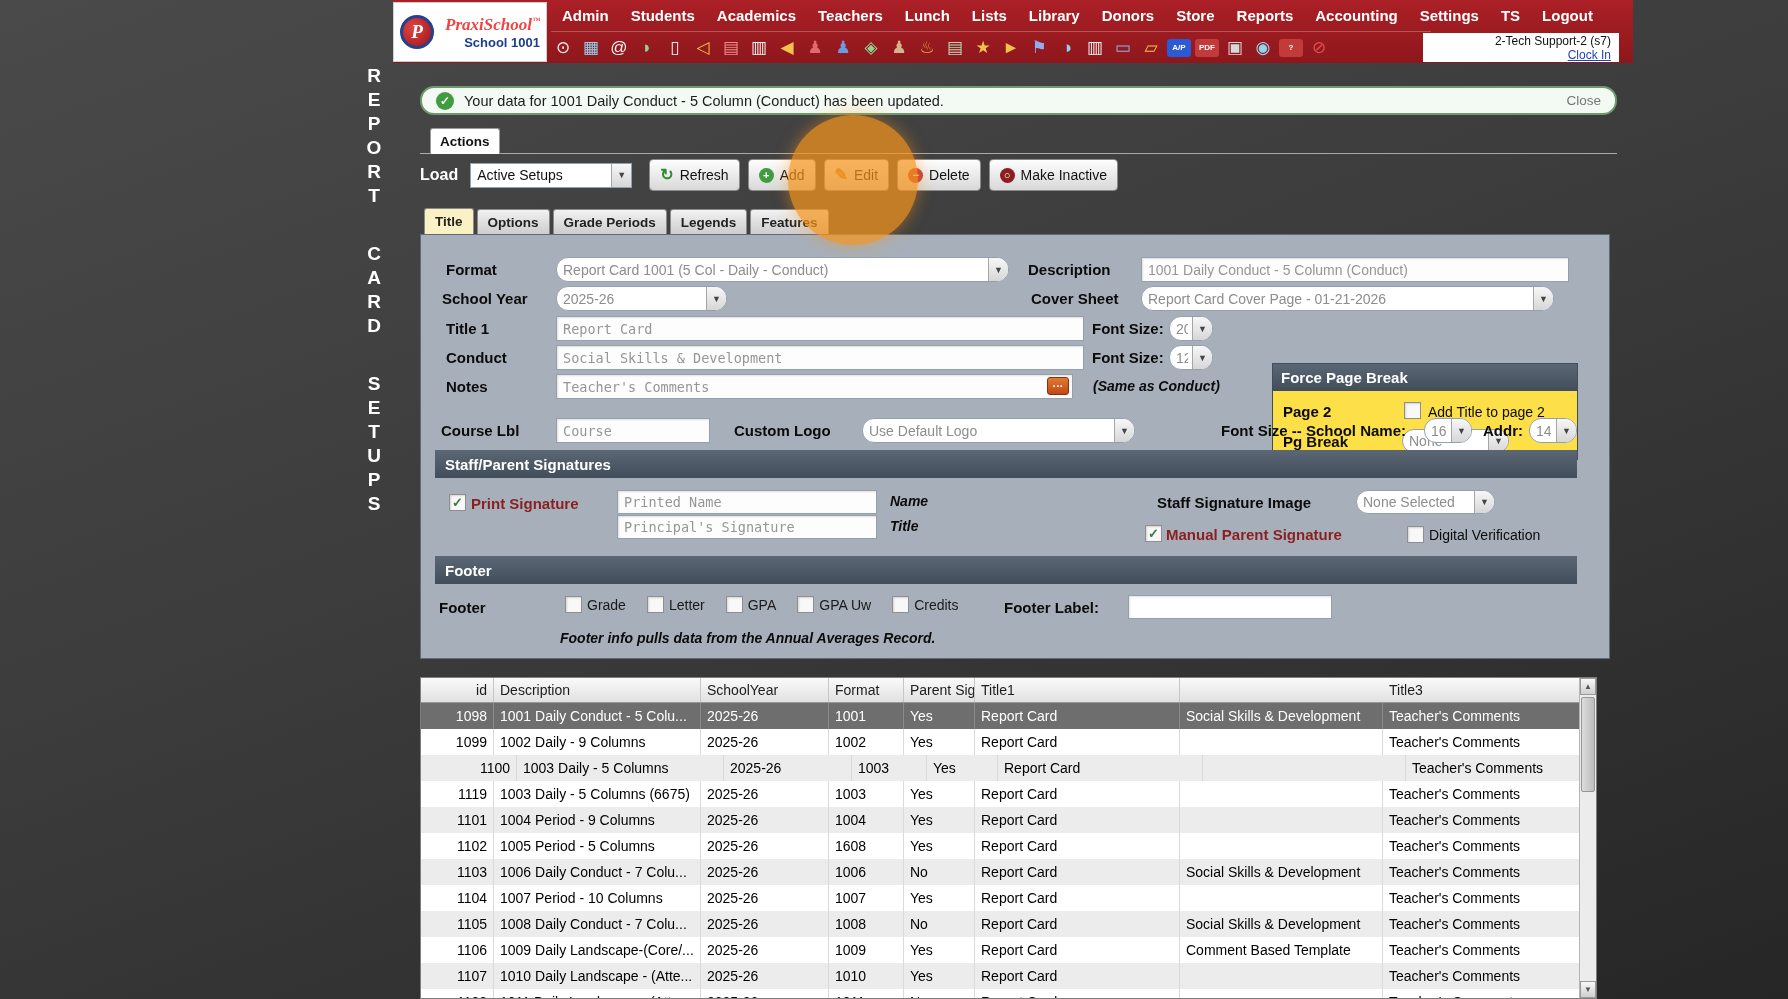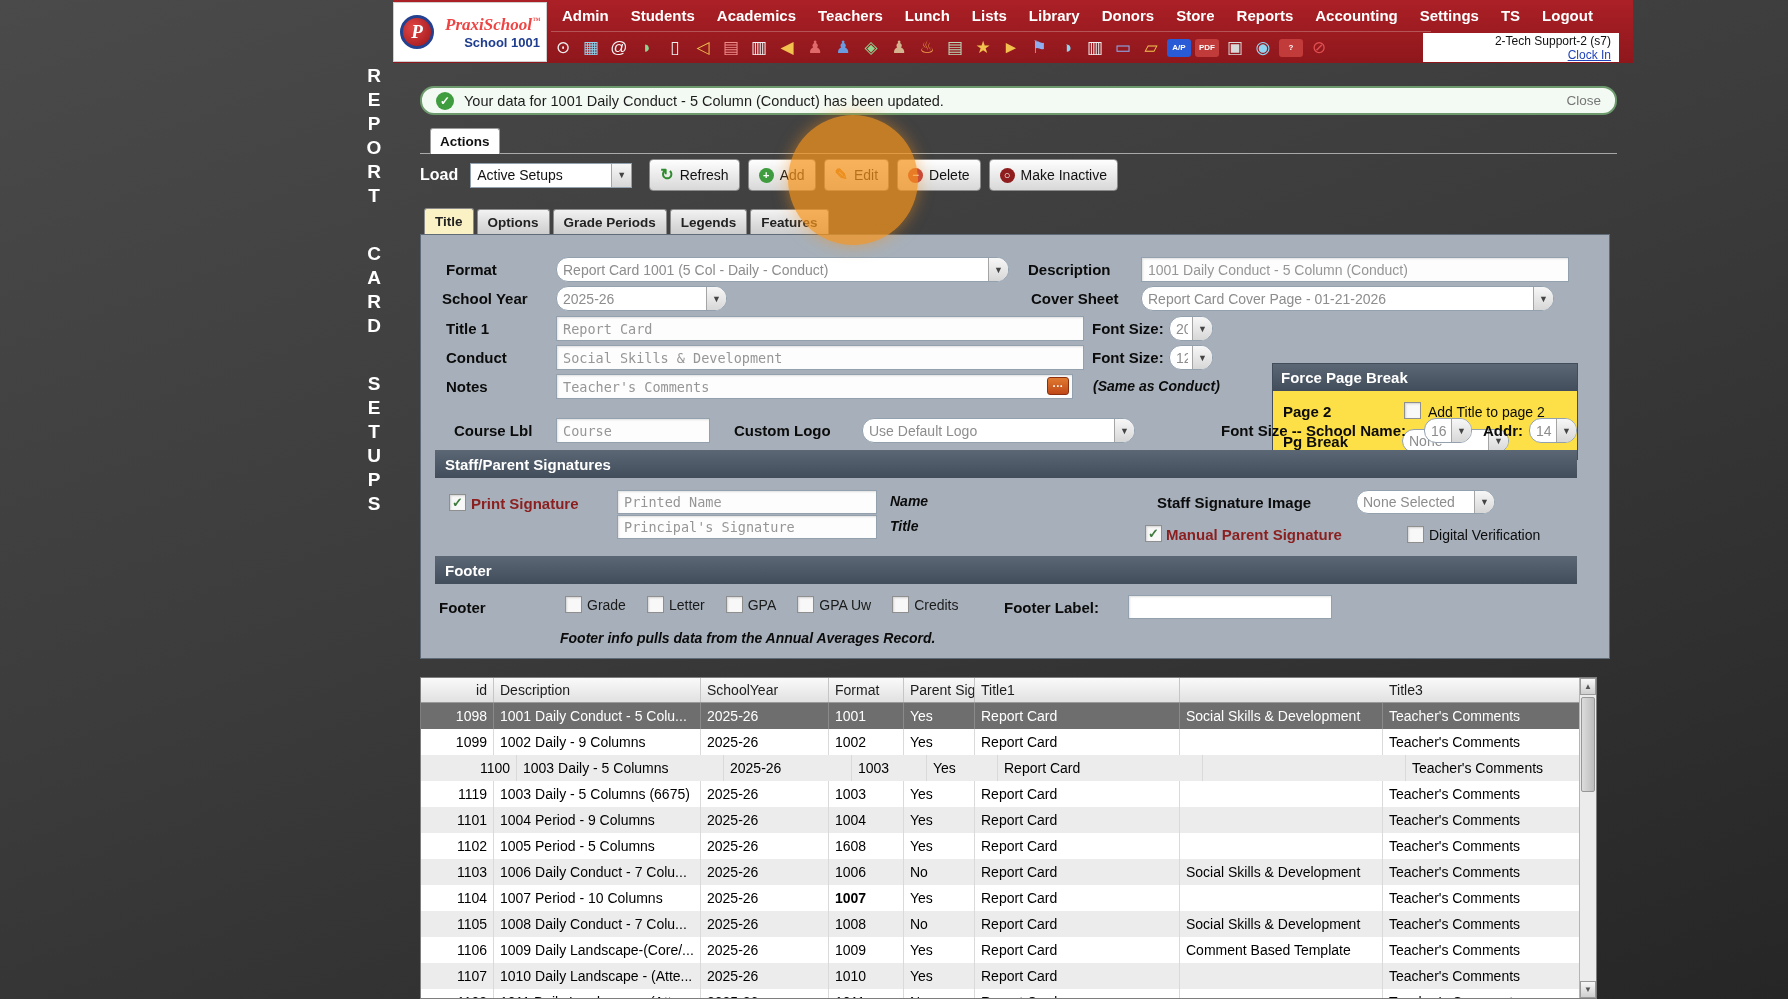--- a/index.html
+++ b/index.html
@@ -307,21 +307,21 @@
         <div class="fpbhead">Force Page Break</div>
         <span class="flbl" style="left:10px;top:39px">Page 2</span>
         <span class="cb abs" style="left:131px;top:38px"></span>
         <span class="flbl sm plain" style="left:155px;top:40px">Add Title to page 2</span>
         <span class="flbl" style="left:10px;top:69px">Pg Break</span>
         <div class="dd abs" style="left:129px;top:65px;width:107px;height:24px">
             <span>None</span>
           </div>
       </div>
 
-      <span class="flbl" style="left:33px;top:187px">Course Lbl</span>
+      <span class="flbl" style="left:20px;top:187px">Course Lbl</span>
       <div class="tin" style="left:135px;top:183px;width:154px;height:25px">Course</div>
       <span class="flbl" style="left:313px;top:187px">Custom Logo</span>
       <div class="dd abs" style="left:441px;top:183px;width:273px;height:25px">
           <span>Use Default Logo</span>
         </div>
       <span class="flbl" style="left:800px;top:187px">Font Size -- School Name:</span>
       <div class="dd abs" style="left:1003px;top:183px;width:48px;height:25px">
           <span>16</span>
         </div>
       <span class="flbl" style="left:1062px;top:187px">Addr:</span>
@@ -454,21 +454,21 @@
             <div class="td" style="width: 75px;">1006</div>
             <div class="td" style="width: 71px;">No</div>
             <div class="td" style="width: 205px;">Report Card</div>
             <div class="td" style="width: 203px;">Social Skills &amp; Development</div>
             <div class="td" style="width: 198px;">Teacher's Comments</div>
           </div>
           <div class="tr">
             <div class="td tid" style="width: 73px;">1104</div>
             <div class="td" style="width: 207px;">1007 Period - 10 Columns</div>
             <div class="td" style="width: 128px;">2025-26</div>
-            <div class="td" style="width: 75px; font-weight: bold;">1007</div>
+            <div class="td" style="width: 75px;">1007</div>
             <div class="td" style="width: 71px;">Yes</div>
             <div class="td" style="width: 205px;">Report Card</div>
             <div class="td" style="width: 203px;"></div>
             <div class="td" style="width: 198px;">Teacher's Comments</div>
           </div>
           <div class="tr alt">
             <div class="td tid" style="width: 73px;">1105</div>
             <div class="td" style="width: 207px;">1008 Daily Conduct - 7 Colu...</div>
             <div class="td" style="width: 128px;">2025-26</div>
             <div class="td" style="width: 75px;">1008</div>

